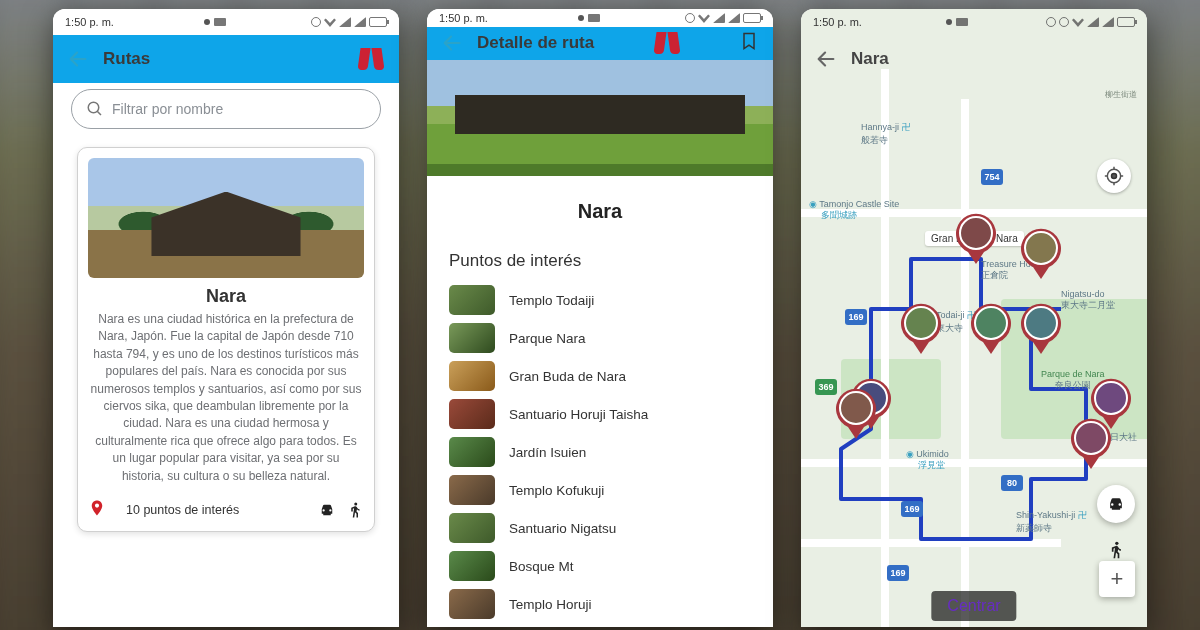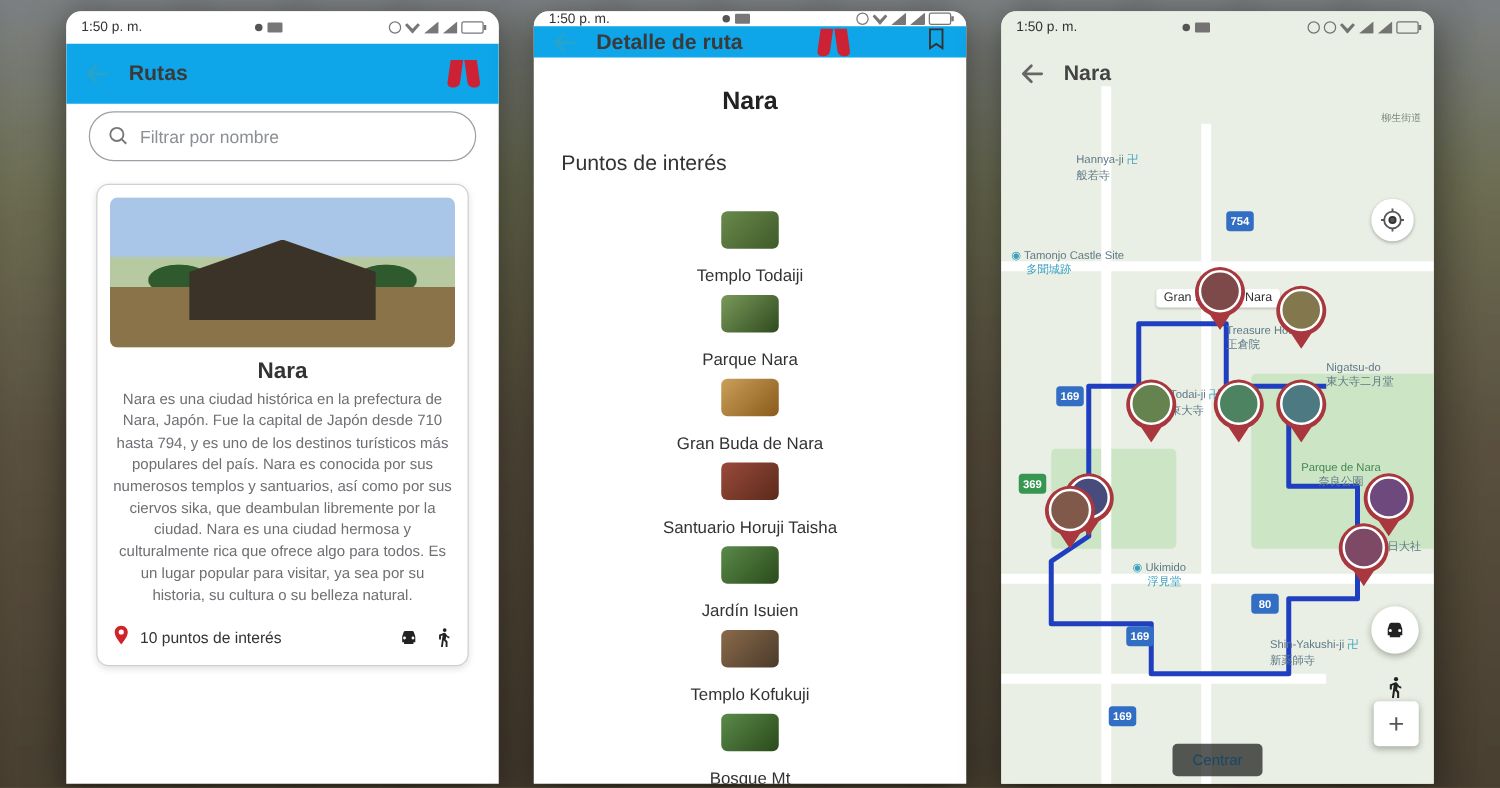--- a/index.html
+++ b/index.html
@@ -59,36 +59,36 @@
   .hero{width:100%;height:120px;border-radius:6px;background:
     linear-gradient(180deg,#a9c6e8 0 40%, transparent 40%),
     linear-gradient(180deg, transparent 60%, #8a7348 60%),
     radial-gradient(ellipse 60px 30px at 20% 55%, #2e5a2e 40%, transparent 42%),
     radial-gradient(ellipse 60px 30px at 80% 55%, #2e5a2e 40%, transparent 42%),
     #b7c9a0;position:relative;overflow:hidden;}
   .hero::after{content:"";position:absolute;left:20%;right:20%;top:28%;bottom:18%;
     background:#3b3228;clip-path:polygon(5% 100%,5% 40%,50% 0,95% 40%,95% 100%);}
   .ct{font-size:18px;font-weight:600;text-align:center;margin:8px 0 4px;color:#333;}
   .cdesc{font-size:12px;line-height:1.45;color:#6d6f73;text-align:center;padding:0 2px;}
-  .cfoot{display:flex;align-items:center;margin-top:14px;gap:6px;text-align:right;}
+  .cfoot{display:flex;align-items:center;margin-top:14px;gap:20px;text-align:right;}
   .pin svg{width:18px;height:18px;fill:#d1222a;}
   .cfoot .txt{font-size:12.5px;color:#333;}
   .micons{margin-left:auto;display:flex;gap:10px;color:#333;}
   .micons svg{width:18px;height:18px;fill:#222;}
   
   .banner{height:170px;background:
     linear-gradient(180deg,#9fc1e0 0 40%, transparent 40%),
     linear-gradient(180deg, transparent 55%, #6fa03b 55% 90%, #4e7a2a 90%),
     #8db058;position:relative;}
   .banner::after{content:"";position:absolute;left:8%;right:8%;top:30%;height:34%;
     background:#2e2a22;}
   .s2 .content{padding:8px 22px 0;}
   .s2 h2{text-align:center;font-size:20px;font-weight:600;margin:16px 0 28px;color:#222;}
-  .s2 h3{font-size:17px;font-weight:500;color:#333;margin-bottom:28px;}
-  .poi{display:flex;align-items:center;gap:14px;margin-bottom:8px;flex-direction:column;}
+  .s2 h3{font-size:17px;font-weight:500;color:#333;margin-bottom:14px;}
+  .poi{display:flex;align-items:center;gap:14px;margin-bottom:8px;}
   .thumb{width:46px;height:30px;border-radius:5px;background:linear-gradient(135deg,#6a8a4a,#3e5a2a);}
   .thumb.t2{background:linear-gradient(135deg,#7a9a5a,#2e4a1e);}
   .thumb.t3{background:linear-gradient(135deg,#caa05a,#8a5a1a);}
   .thumb.t4{background:linear-gradient(135deg,#9a4a3a,#5a2a1a);}
   .thumb.t5{background:linear-gradient(135deg,#5a8a4a,#2a4a1a);}
   .thumb.t6{background:linear-gradient(135deg,#8a6a4a,#4a3a2a);}
   .poi .lbl{font-size:13.5px;color:#333;}
   
   .s3 .map{position:absolute;inset:0;top:0;background:#e8efe2;}
   .road{position:absolute;background:#fff;}
@@ -98,21 +98,21 @@
   .route svg{width:100%;height:100%;}
   .mlabel{position:absolute;background:#fff;font-size:10px;color:#333;padding:2px 6px;border-radius:3px;box-shadow:0 1px 2px rgba(0,0,0,.2);}
   .mlabel.sm{background:none;box-shadow:none;color:#5a7a8a;font-size:9px;padding:0;}
   .mpin{position:absolute;width:46px;height:52px;transform:translate(-50%,-100%);}
   .mpin svg{width:100%;height:100%;}
   .shield{position:absolute;width:22px;height:16px;background:#2a6fd6;color:#fff;font-size:9px;line-height:16px;text-align:center;border-radius:3px;font-weight:600;}
   .shield.g{background:#2a9a4a;}
   .fab{position:absolute;right:12px;width:38px;height:38px;background:#fff;border-radius:50%;box-shadow:0 2px 6px rgba(0,0,0,.3);display:flex;align-items:center;justify-content:center;}
   .fab svg{width:20px;height:20px;fill:#222;}
   .sqbtn{position:absolute;right:12px;bottom:30px;width:36px;height:36px;background:#fff;border-radius:4px;box-shadow:0 2px 6px rgba(0,0,0,.3);display:flex;align-items:center;justify-content:center;font-size:22px;color:#555;}
-  .centrar{position:absolute;bottom:6px;left:50%;transform:translateX(-50%);background:rgba(20,20,20,.7);color:#0c4a6e;font-size:12px;padding:6px 16px;border-radius:4px;}
+  .centrar{position:absolute;bottom:6px;left:50%;transform:translateX(-50%);background:rgba(20,20,20,.7);color:#6d28d9;font-size:16px;padding:6px 16px;border-radius:4px;}
   .mdesat{filter:saturate(.85);}
   .jptxt{position:absolute;font-size:8px;color:#7a8a7a;white-space:nowrap;}
 </style>
 </head>
 <body>
 
 <div class="bg"></div>
 
 <div class="phones">
 
@@ -227,20 +227,24 @@
           </div>
           <div class="poi">
             <div class="thumb t5"></div>
             <span class="lbl">Jardín Isuien</span>
           </div>
           <div class="poi">
             <div class="thumb t6"></div>
             <span class="lbl">Templo Kofukuji</span>
           </div>
           <div class="poi">
+            <div class="thumb "></div>
+            <span class="lbl">Santuario Nigatsu</span>
+          </div>
+          <div class="poi">
             <div class="thumb t5"></div>
             <span class="lbl">Bosque Mt</span>
           </div>
           <div class="poi">
             <div class="thumb t6"></div>
             <span class="lbl">Templo Horuji</span>
           </div>
         </div>
     </div>
   </div>

